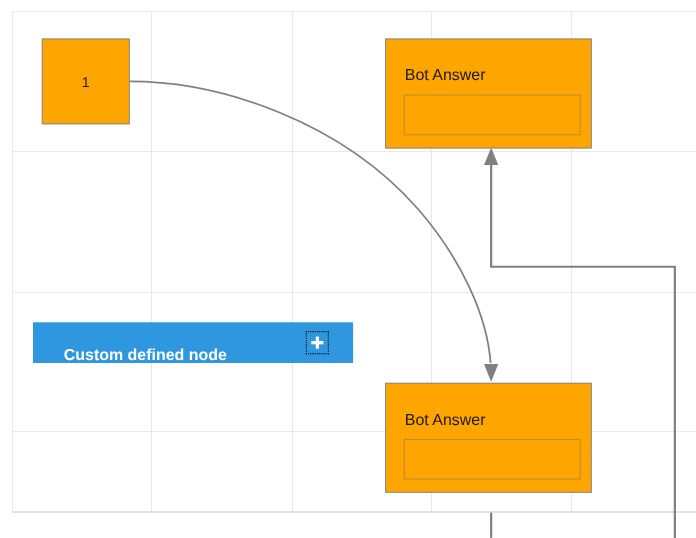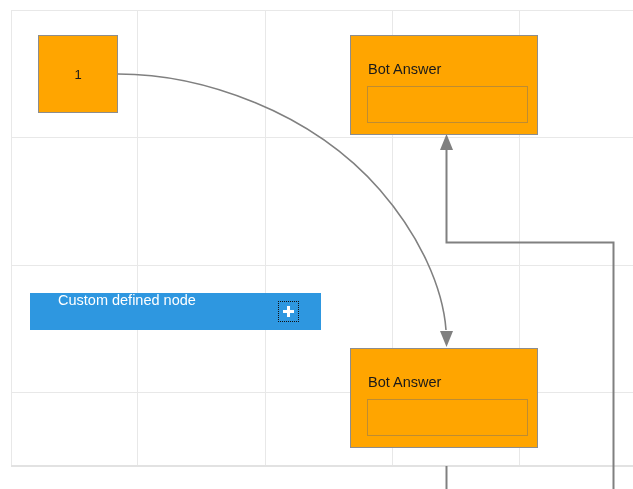--- a/index.html
+++ b/index.html
@@ -84,22 +84,23 @@
   }
   
   .custom-node-bar {
     position: absolute;
     left: 30px;
     top: 293px;
     width: 291px;
     height: 37px;
     background: #2e97e0;
     display: flex;
-    align-items: flex-start;
+    align-items: flex-end;
     color: #ffffff;
+    font-weight: bold;
   }
   .custom-node-bar .cn-label {
     margin-left: 28px;
     font-size: 14.5px;
     line-height: 1;
     white-space: nowrap;
     color: #ffffff;
   }
   .custom-node-bar .cn-add {
     position: absolute;

